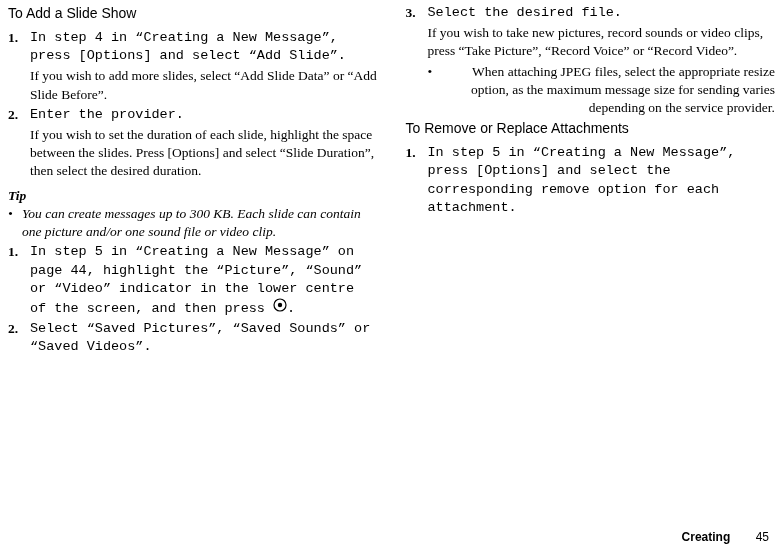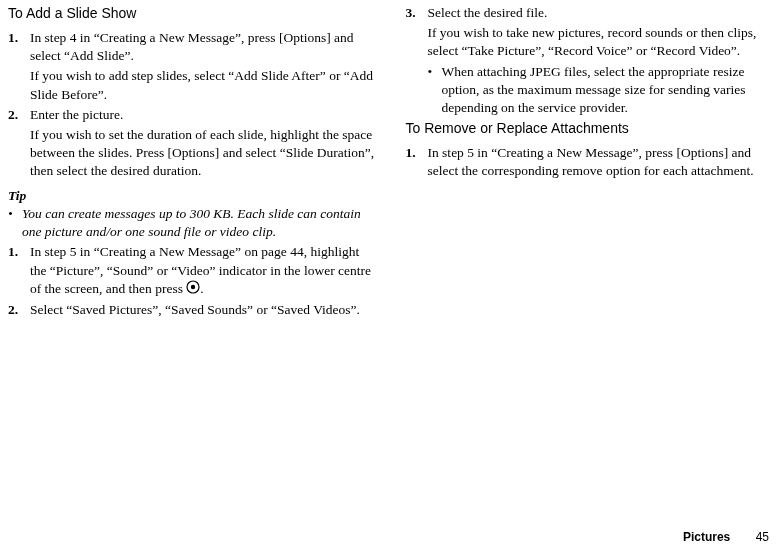--- a/index.html
+++ b/index.html
@@ -33,20 +33,21 @@
     display: flex;
     margin-top: 2px;
   }
   .num {
     font-weight: bold;
     width: 22px;
     flex-shrink: 0;
   }
   .num-text {
     flex: 1;
+    font-family: Liberation Mono, monospace;
   }
   .para-indent {
     margin-left: 22px;
     margin-top: 2px;
   }
   .tip-label {
     font-style: italic;
     font-weight: bold;
     margin-top: 6px;
   }
@@ -93,25 +94,25 @@
 <div class="page">
 
   <div class="col">
 
     <div class="heading">To Add a Slide Show</div>
 
     <div class="num-item">
       <div class="num">1.</div>
       <div class="num-text">In step 4 in “Creating a New Message”, press [Options] and select “Add Slide”.</div>
     </div>
-    <div class="para-indent">If you wish to add step slides, select “Add Slide After” or “Add Slide Before”.</div>
+    <div class="para-indent">If you wish to add more slides, select “Add Slide Data” or “Add Slide Before”.</div>
 
     <div class="num-item">
       <div class="num">2.</div>
-      <div class="num-text">Enter the picture.</div>
+      <div class="num-text">Enter the provider.</div>
     </div>
     <div class="para-indent">If you wish to set the duration of each slide, highlight the space between the slides. Press [Options] and select “Slide Duration”, then select the desired duration.</div>
 
     <div class="tip-label">Tip</div>
     <div class="tip-item">
       <div class="bullet">•</div>
       <div style="flex:1;">You can create messages up to 300 KB. Each slide can contain one picture and/or one sound file or video clip.</div>
     </div>
 
 
@@ -134,34 +135,34 @@
     </div>
 
   </div>
 
   <div class="col">
 
     <div class="num-item">
       <div class="num">3.</div>
       <div class="num-text">Select the desired file.</div>
     </div>
-    <div class="para-indent">If you wish to take new pictures, record sounds or then clips, select “Take Picture”, “Record Voice” or “Record Video”.</div>
+    <div class="para-indent">If you wish to take new pictures, record sounds or video clips, press “Take Picture”, “Record Voice” or “Record Video”.</div>
 
     <div class="bul-item">
       <div class="bul-marker">•</div>
-      <div style="flex:1;">When attaching JPEG files, select the appropriate resize option, as the maximum message size for sending varies depending on the service provider.</div>
+      <div style="flex:1;text-align:right;">When attaching JPEG files, select the appropriate resize option, as the maximum message size for sending varies depending on the service provider.</div>
     </div>
 
     <div class="heading" style="margin-top:2px;">To Remove or Replace Attachments</div>
 
     <div class="num-item">
       <div class="num">1.</div>
       <div class="num-text">In step 5 in “Creating a New Message”, press [Options] and select the corresponding remove option for each attachment.</div>
     </div>
 
   </div>
 
 </div>
 
 <div class="footer">
-  <span class="section">Pictures</span>
+  <span class="section">Creating</span>
   <span class="pagenum">45</span>
 </div>
 
 </body></html>

